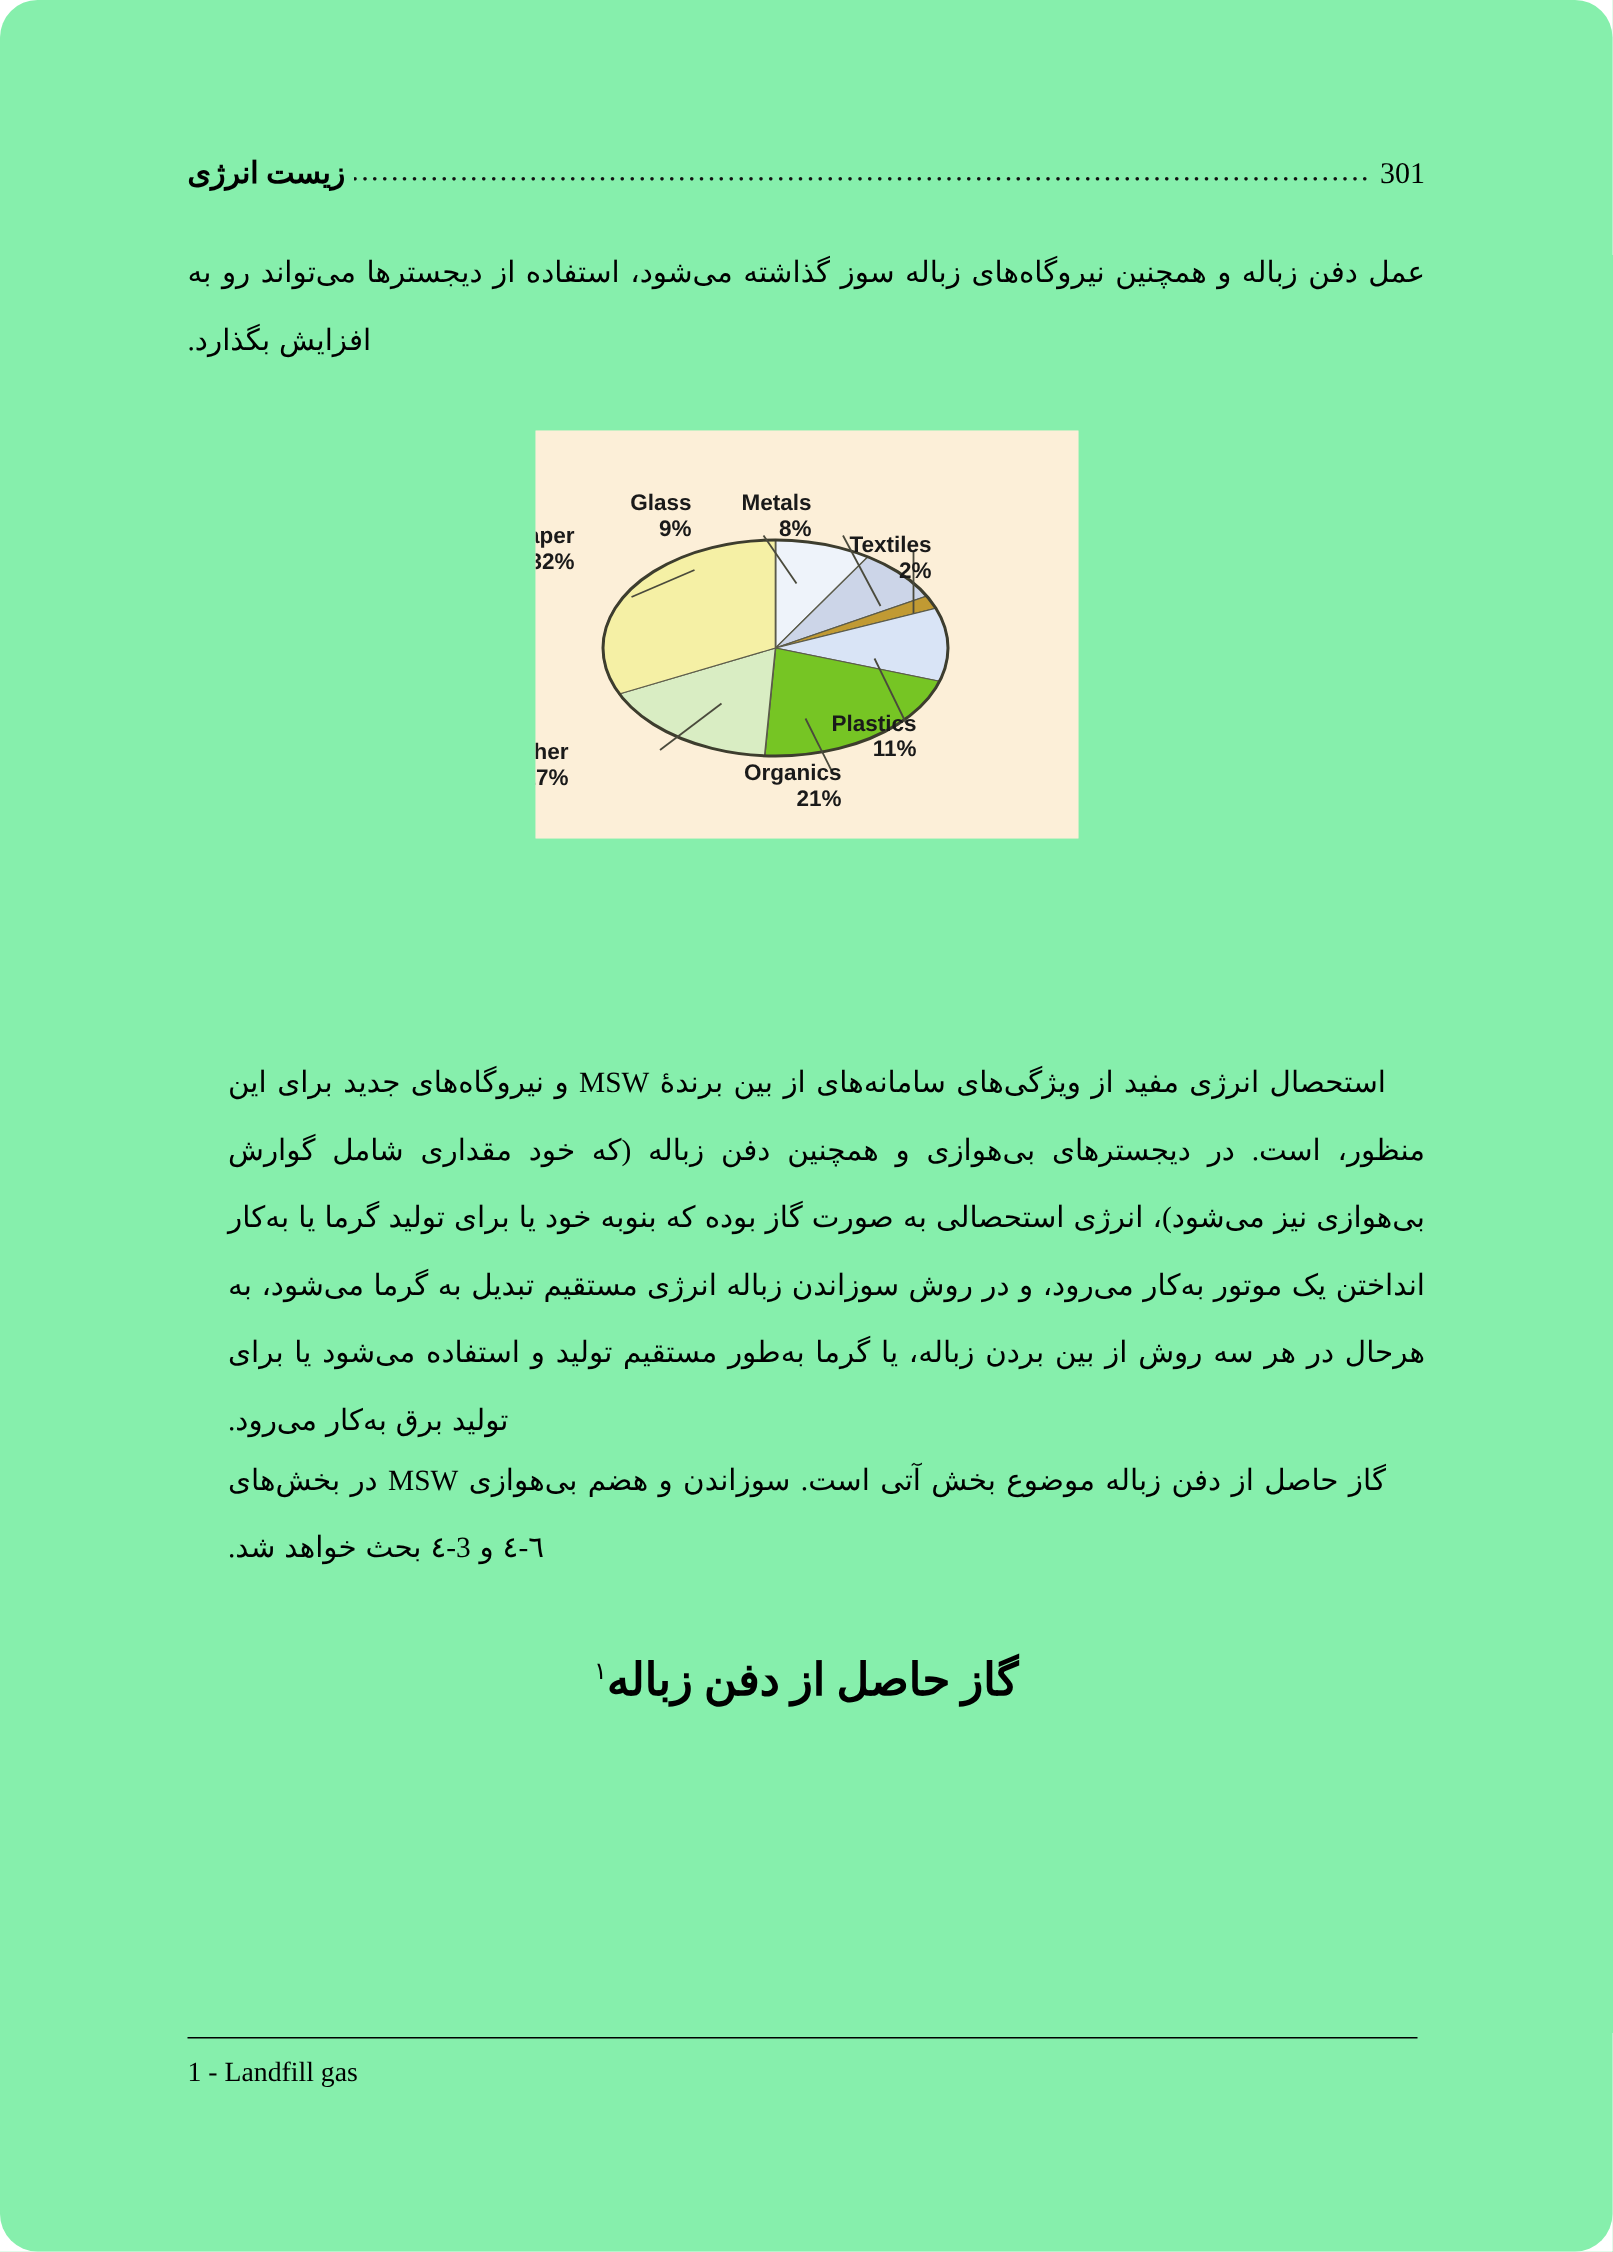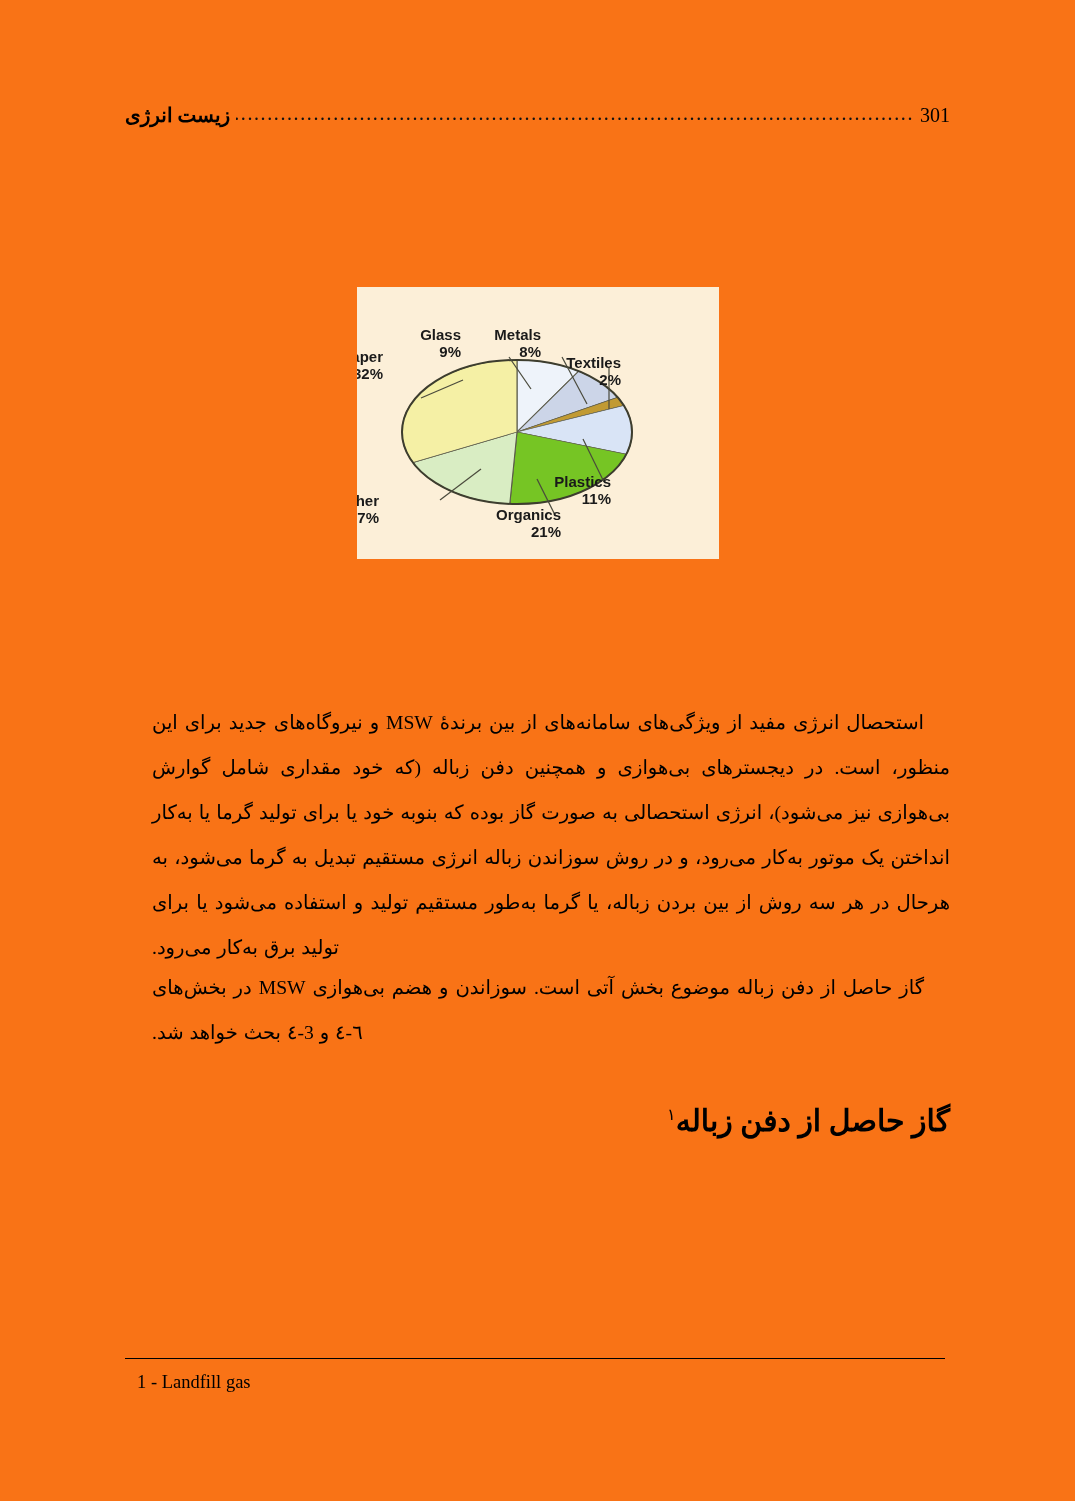--- a/index.html
+++ b/index.html
@@ -12,21 +12,22 @@
     width: 1075px;
     height: 1501px;
     font-family: "Liberation Serif", "DejaVu Serif", serif;
     color: #000000;
     position: relative;
     overflow: hidden;
   }
   .page {
     position: absolute;
     inset: 0;
-    background: #f97316;
+    background: #86efac;
+    border-radius: 25px;
   }
   .content {
     position: absolute;
     left: 125px;
     right: 125px;
     top: 0;
     bottom: 0;
   }
 
   
@@ -113,21 +114,21 @@
     line-height: 28px;
   }
 
   
   .section-heading {
     position: absolute;
     top: 1092px;
     left: 0;
     right: 0;
     direction: rtl;
-    text-align: right;
+    text-align: center;
     font-size: 30px;
     font-weight: bold;
     line-height: 46px;
   }
   .section-heading sup {
     font-size: 16px;
     font-weight: normal;
     vertical-align: super;
   }
 
@@ -135,39 +136,40 @@
   .footnote-rule {
     position: absolute;
     top: 1358px;
     left: 0;
     width: 820px;
     border-top: 1.3px solid #000;
   }
   .footnote {
     position: absolute;
     top: 1368px;
-    left: 12px;
+    left: 0;
     direction: ltr;
     text-align: left;
     font-size: 18.5px;
     line-height: 28px;
   }
 </style>
 </head>
 <body>
 
 <div class="page">
   <div class="content">
 
     <div class="header-line">
       <span class="header-title">زیست انرژی</span>
       <span class="header-leader">........................................................................................................</span>
       <span class="header-page">301</span>
     </div>
 
+    <div class="para" id="para-1">عمل دفن زباله و همچنین نیروگاه‌های زباله سوز گذاشته می‌شود، استفاده از دیجسترها می‌تواند رو به افزایش بگذارد.</div>
 
     <div class="figure-wrap">
       <div class="chart-frame">
         <svg class="chart-svg" viewBox="0 0 362 272">
           <defs>
             <clipPath id="frameclip">
                 <rect x="0" y="0" width="362" height="272"></rect>
               </clipPath>
           </defs>
           <g clip-path="url(#frameclip)">

